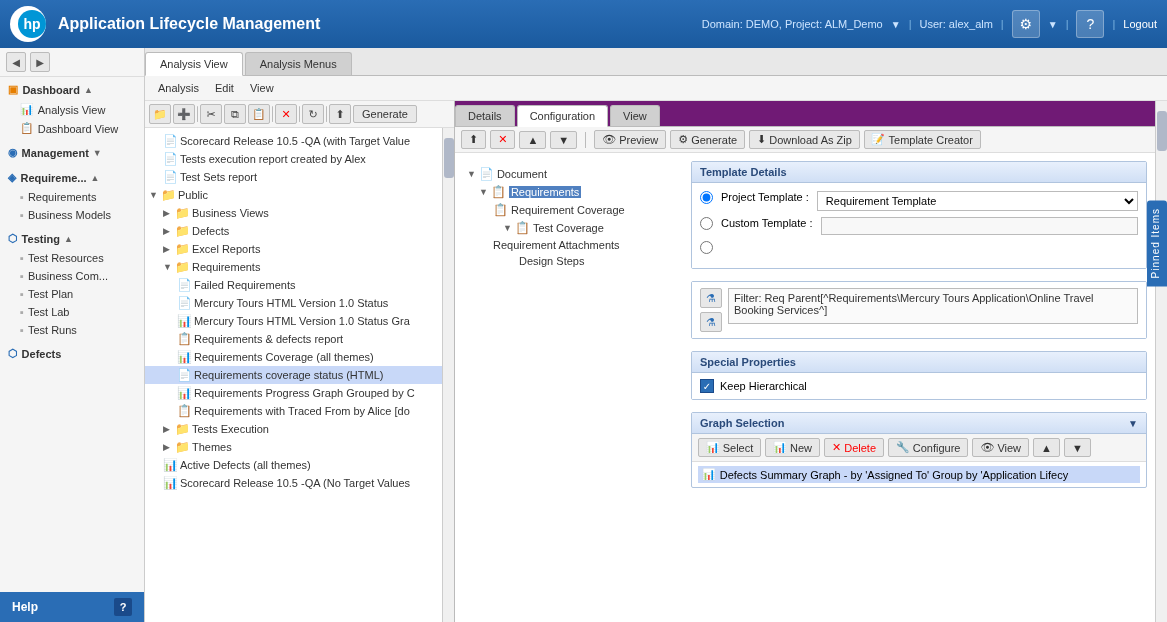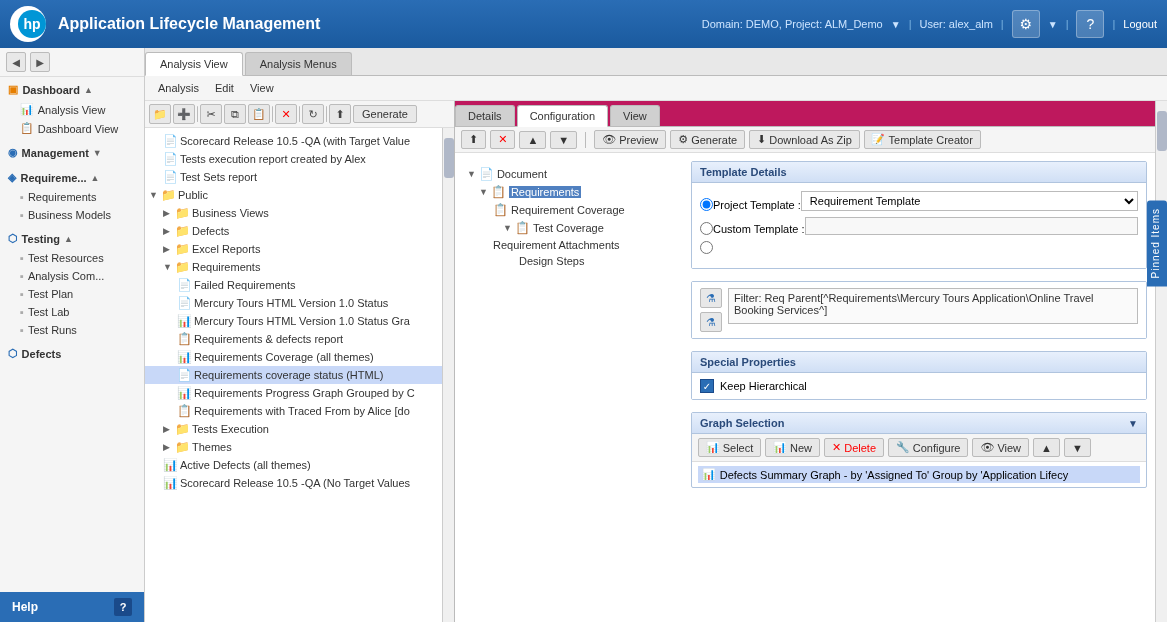--- a/index.html
+++ b/index.html
@@ -211,21 +211,21 @@
       flex: 1;
       display: flex;
       flex-direction: column;
       overflow: hidden;
       background: white;
     }
 
     
     .right-tabs {
       display: flex;
-      background: #be185d;
+      background: #701a75;
       border-bottom: 1px solid #bbb;
       padding-top: 4px;
     }
     .right-tab {
       padding: 4px 12px;
       background: #d0d0d0;
       border: 1px solid #bbb;
       border-bottom: none;
       cursor: pointer;
       font-size: 11px;
@@ -313,22 +313,23 @@
       display: flex;
       align-items: center;
       justify-content: space-between;
     }
     .section-body {
       padding: 8px;
       background: white;
     }
     .radio-row {
       display: flex;
-      align-items: flex-end;
+      align-items: flex-start;
       margin-bottom: 6px;
+      gap: 8px;
       font-size: 11px;
     }
     .radio-input { cursor: pointer; }
     .template-dropdown {
       flex: 1;
       border: 1px solid #bbb;
       padding: 2px 4px;
       font-size: 11px;
       background: white;
     }
@@ -610,21 +611,21 @@
         <span style="color:#2a6db5;">⬡</span>
         <span>Testing</span>
         <span class="section-arrow">▲</span>
       </div>
       <div class="sidebar-item">
         <span style="color:#aaa;">▪</span>
         <span>Test Resources</span>
       </div>
       <div class="sidebar-item">
         <span style="color:#aaa;">▪</span>
-        <span>Analysis Com...</span>
+        <span>Business Com...</span>
       </div>
       <div class="sidebar-item">
         <span style="color:#aaa;">▪</span>
         <span>Test Plan</span>
       </div>
       <div class="sidebar-item">
         <span style="color:#aaa;">▪</span>
         <span>Test Lab</span>
       </div>
       <div class="sidebar-item">

